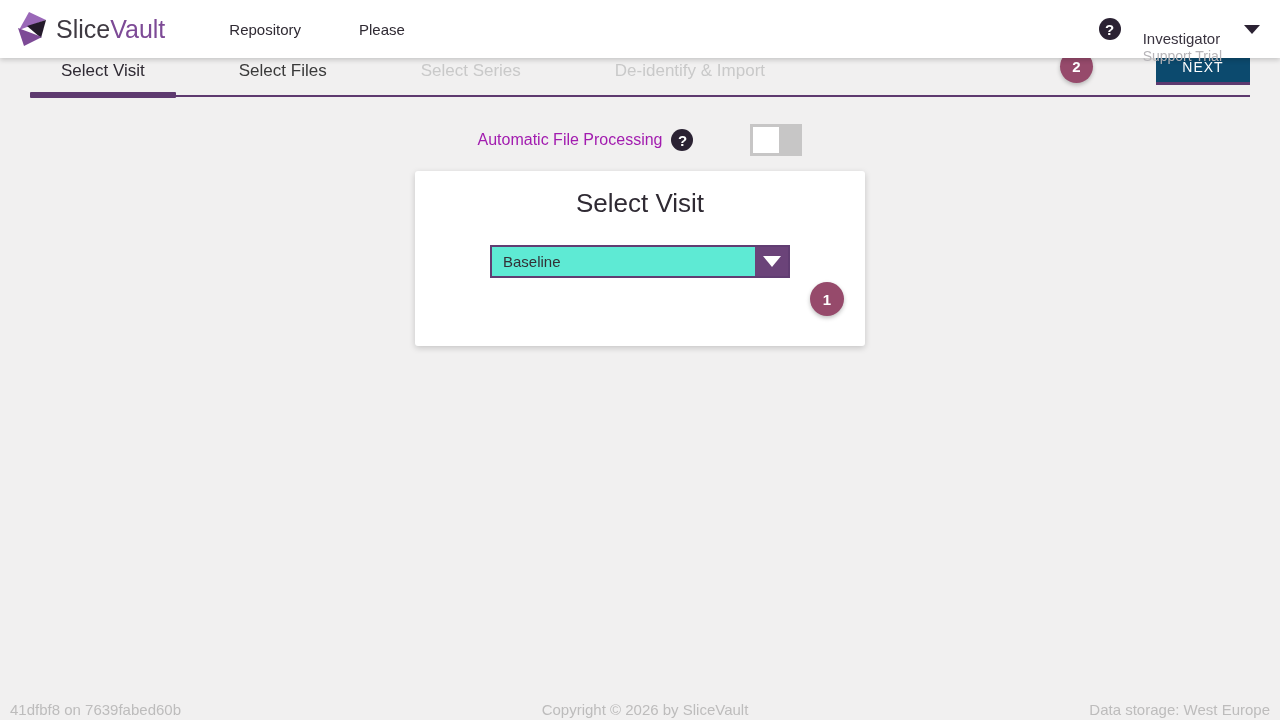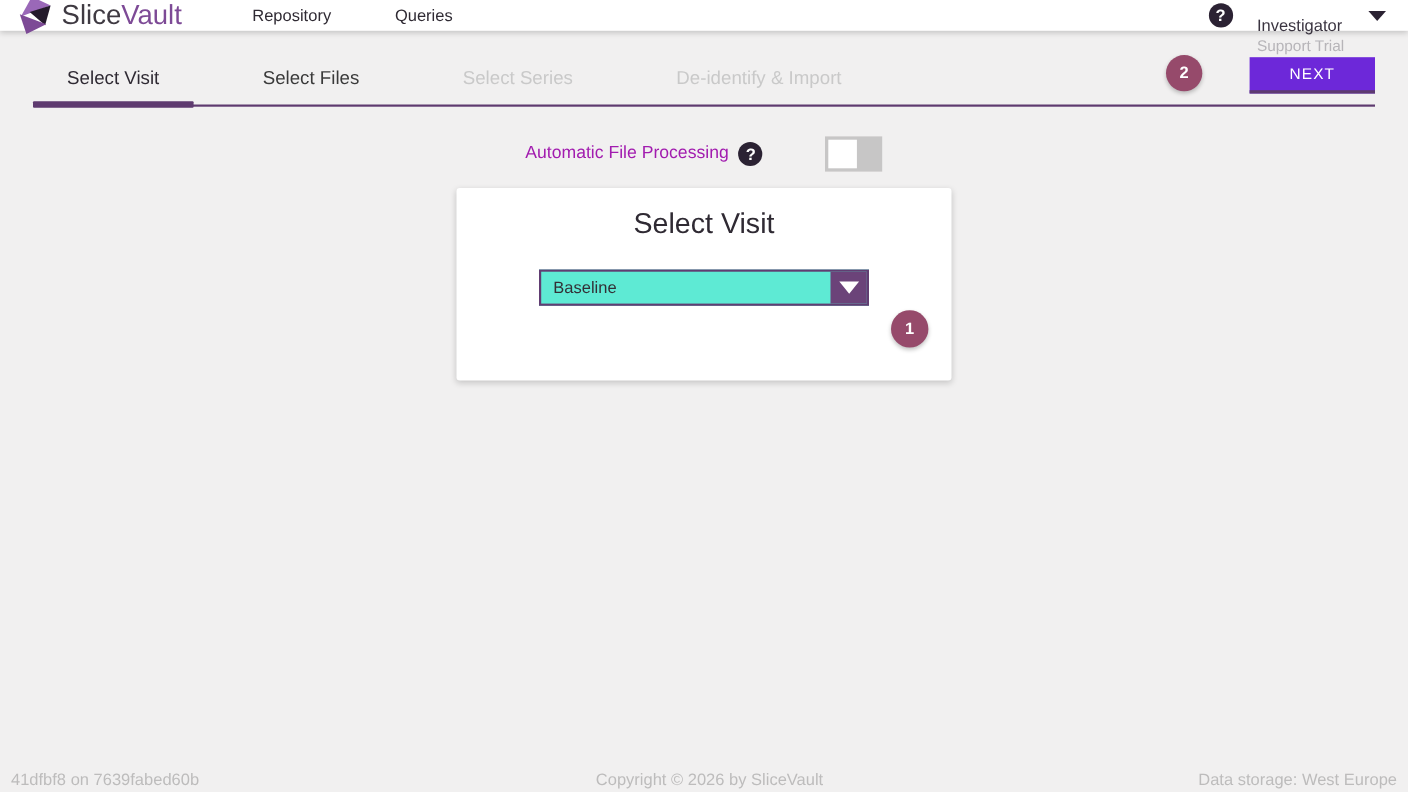--- a/index.html
+++ b/index.html
@@ -7,21 +7,21 @@
   body {
     font-family: "Liberation Sans", sans-serif;
     background: #f1f0f0;
     position: relative;
     overflow: hidden;
     color: #35303a;
   }
 
   
   .header {
-    position: absolute; top: 0; left: 0; right: 0; height: 28px;
+    position: absolute; top: 0; left: 0; right: 0; height: 58px;
     background: #ffffff;
     box-shadow: 0 2px 5px rgba(0,0,0,0.18);
     display: flex; align-items: center;
     padding: 0 14px 0 14px;
     z-index: 10;
   }
   .brand { display: flex; align-items: center; gap: 8px; }
   .brand-text { font-size: 25px; font-weight: 500; letter-spacing: 0; }
   .brand-text .p1 { color: #3f3a42; }
   .brand-text .p2 { color: #7d4a96; }
@@ -70,22 +70,22 @@
     display: flex; align-items: center; justify-content: center;
     font-weight: bold;
     box-shadow: 0 2px 4px rgba(0,0,0,0.25);
   }
   .badge-2 {
     position: absolute; right: 157px; top: 4px;
     width: 33px; height: 33px; font-size: 15px;
   }
   .next-btn {
     position: absolute; right: 0; top: 6px;
-    width: 114px; height: 33px;
-    background: #6d28d9; color: #ffffff;
+    width: 94px; height: 33px;
+    background: #0c4a6e; color: #ffffff;
     border: none; border-bottom: 3px solid #5d3a70;
     font-family: "Liberation Sans", sans-serif;
     font-size: 14px; letter-spacing: 1px;
     cursor: pointer;
   }
 
   
   .content { position: absolute; top: 97px; left: 0; right: 0; bottom: 0; }
   .afp-row {
     margin-top: 27px;
@@ -151,21 +151,21 @@
   <div class="brand">
     <svg width="34" height="36" viewBox="0 0 34 36">
       <polygon points="15,1 32,9 5,19" fill="#9a68b8"></polygon>
       <polygon points="32,9 27,27 13,15" fill="#241a2b"></polygon>
       <polygon points="4,17 28,26 10,35" fill="#7d4a96"></polygon>
     </svg>
     <div class="brand-text"><span class="p1">Slice</span><span class="p2">Vault</span></div>
   </div>
   <div class="top-nav">
     <div class="top-nav-item">Repository</div>
-    <div class="top-nav-item">Queries</div>
+    <div class="top-nav-item">Please</div>
   </div>
   <div class="header-right">
     <span class="help-circle">?</span>
     <div class="user-block">
       <div class="user-name">Investigator</div>
       <div class="user-role">Support Trial</div>
     </div>
     <span class="caret-down"></span>
   </div>
 </div>

